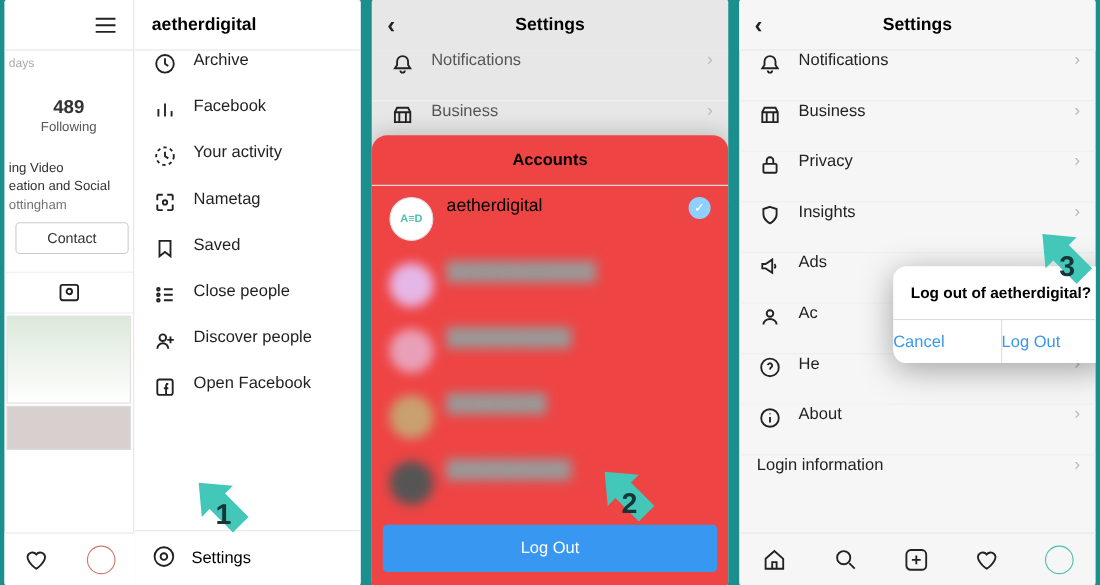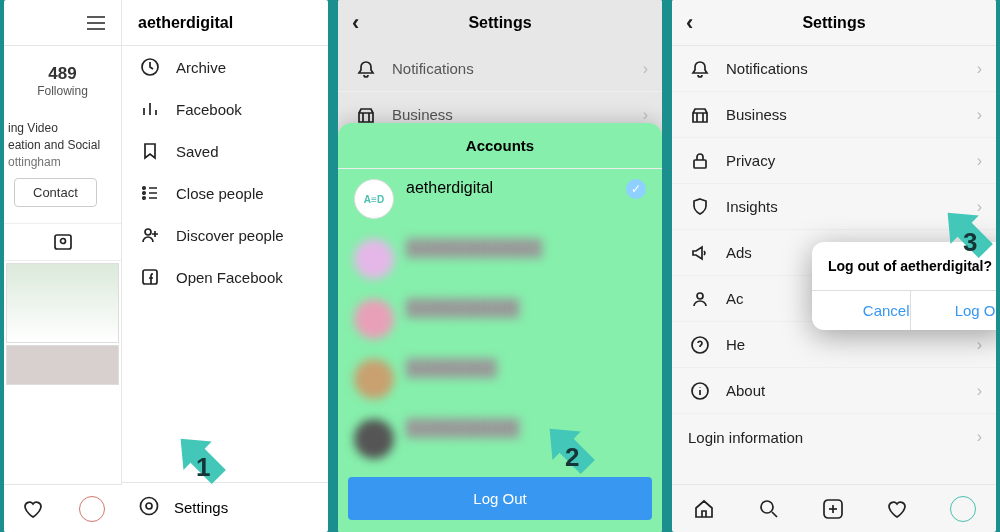--- a/index.html
+++ b/index.html
@@ -1,52 +1,52 @@
 <!DOCTYPE html>
 <html><head>
 <meta charset="utf-8">
 <style>
   *{box-sizing:border-box;margin:0;padding:0;font-family:-apple-system,Helvetica,Arial,sans-serif}
   body{width:1000px;height:532px;background:#1b8e8e;display:flex;gap:10px;padding:0 4px}
   .phone{flex:1;background:#fff;position:relative;overflow:hidden;border-radius:2px;display:flex;flex-direction:column}
   .header{height:46px;display:flex;align-items:center;justify-content:center;font-weight:600;font-size:16px;border-bottom:1px solid #e6e6e6;position:relative}
   .header .back{position:absolute;left:14px;font-size:22px;color:#222}
-  .row{height:46px;display:flex;align-items:center;padding:0 16px;font-size:15px;color:#222;border-bottom:1px solid #efefef;position:relative}
+  .row{height:46px;display:flex;padding:0 16px;font-size:15px;color:#222;border-bottom:1px solid #efefef;position:relative}
   .row .ic{width:24px;height:24px;margin-right:14px;display:flex;align-items:center;justify-content:center}
   .row .chev{position:absolute;right:14px;color:#bbb;font-size:16px}
   .dim .row{background:#e8e7e7;color:#555}
   .dim .header{background:#e8e7e7}
   .btmbar{height:48px;border-top:1px solid #e6e6e6;display:flex;align-items:center;justify-content:space-around;font-size:20px;color:#222;margin-top:auto}
   .circ{width:26px;height:26px;border:1.7px solid #222;border-radius:50%;display:inline-block}
 
   
   .p1-left{width:118px;float:left;height:100%;border-right:1px solid #e6e6e6;font-size:12px;color:#333;overflow:hidden}
   .p1-right{margin-left:118px;height:100%;display:flex;flex-direction:column}
   .p1-title{height:46px;display:flex;align-items:center;padding-left:16px;font-weight:600;font-size:16px;border-bottom:1px solid #e6e6e6}
   .menu{flex:1}
   .menu .row{border:none;height:42px}
   .settings-row{border-top:1px solid #e6e6e6;height:50px;display:flex;align-items:center;padding-left:16px;font-size:15px}
   .stats{padding:18px 4px;text-align:center}
-  .contact-btn{border:1px solid #ccc;border-radius:4px;padding:6px 18px;font-size:13px;display:inline-block;margin:8px 0 0 10px}
+  .contact-btn{border:1px solid #ccc;border-radius:4px;padding:6px 28px;font-size:13px;display:inline-block;margin:8px 0 0 10px}
 
   
-  .sheet{position:absolute;left:0;right:0;bottom:0;background:#86efac;border-top-left-radius:14px;border-top-right-radius:14px;box-shadow:0 -2px 20px rgba(0,0,0,.2)}
+  .sheet{position:absolute;left:0;right:0;bottom:0;background:#ef4444;border-top-left-radius:14px;border-top-right-radius:14px;box-shadow:0 -2px 20px rgba(0,0,0,.2)}
   .sheet-title{text-align:center;font-weight:600;padding:14px 0;font-size:15px;border-bottom:1px solid #eee}
   .acct{display:flex;align-items:flex-start;padding:10px 16px;gap:12px}
   .avatar{width:40px;height:40px;border-radius:50%;background:#f0f0f0}
   .blurred{filter:blur(5px);color:#999}
   .logout-btn{background:#3897f0;color:#fff;text-align:center;padding:13px 0;font-size:15px;font-weight:500;margin:8px 10px 12px;border-radius:4px}
   .check{width:20px;height:20px;border-radius:50%;background:#8ed0ff;margin-left:auto;display:flex;align-items:center;justify-content:center;color:#fff;font-size:12px}
 
   
   .section-label{padding:14px 16px 6px;font-weight:600;font-size:15px}
   .dialog{position:absolute;top:242px;left:140px;width:196px;background:#fff;border-radius:12px;box-shadow:0 6px 30px rgba(0,0,0,.35);overflow:hidden}
   .dialog .dmsg{text-align:center;padding:16px 10px;font-size:14px;font-weight:600}
   .dbtns{display:flex;border-top:1px solid #ddd}
-  .dbtns div{flex:1;text-align:right;padding:11px 0;color:#3897f0;font-size:15px}
+  .dbtns div{flex:1;text-align:left;padding:11px 0;color:#3897f0;font-size:15px}
   .dbtns div:first-child{border-right:1px solid #ddd}
 
   
   .arrow{position:absolute;width:80px;height:80px;pointer-events:none}
   .arrow svg{width:100%;height:100%}
   .num{position:absolute;font-size:26px;font-weight:700;color:#163537}
 
   svg.ic-s{stroke:#222;stroke-width:1.7;fill:none}
   .thumb{height:80px;background:linear-gradient(#dbe9da,#fff);margin:2px;border:1px solid #ddd}
 </style>
@@ -56,20 +56,21 @@
 <div class="phone">
   <div style="position:absolute;inset:0">
     <div class="p1-left">
       <div style="height:46px;display:flex;align-items:center;justify-content:flex-end;padding-right:14px;border-bottom:1px solid #e6e6e6">
         <svg class="ic-s" width="22" height="22">
             <line x1="2" y1="5" x2="20" y2="5"></line>
             <line x1="2" y1="11" x2="20" y2="11"></line>
             <line x1="2" y1="17" x2="20" y2="17"></line>
           </svg>
       </div>
+      <div style="color:#aaa;padding:6px 4px;font-size:11px">days</div>
       <div class="stats">
         <div style="font-size:17px;font-weight:600">489</div>
         <div style="font-size:12px;color:#555">Following</div>
       </div>
       <div style="padding:4px 0 0 4px;font-size:12px;line-height:1.4">
         <div>ing Video</div>
         <div>eation and Social</div>
         <div style="color:#737373">ottingham</div>
       </div>
       <div class="contact-btn">Contact</div>
@@ -96,20 +97,38 @@
           </div>
         <div class="row">
             <span class="ic">
               <svg class="ic-s" width="20" height="20">
                 <line x1="4" y1="16" x2="4" y2="9"></line>
                 <line x1="10" y1="16" x2="10" y2="4"></line>
                 <line x1="16" y1="16" x2="16" y2="11"></line>
               </svg>
             </span>
             <span>Facebook</span>
+          </div>
+        <div class="row">
+            <span class="ic">
+              <svg class="ic-s" width="20" height="20">
+                <circle cx="10" cy="10" r="8" stroke-dasharray="3 3"></circle>
+                <path d="M10 6v4l3 2"></path>
+              </svg>
+            </span>
+            <span>Your activity</span>
+          </div>
+        <div class="row">
+            <span class="ic">
+              <svg class="ic-s" width="20" height="20">
+                <path d="M3 3h5M12 3h5M3 17h5M12 17h5M3 3v5M3 12v5M17 3v5M17 12v5"></path>
+                <circle cx="10" cy="10" r="2"></circle>
+              </svg>
+            </span>
+            <span>Nametag</span>
           </div>
         <div class="row">
             <span class="ic">
               <svg class="ic-s" width="20" height="20">
                 <path d="M5 3h10v14l-5-4-5 4z"></path>
               </svg>
             </span>
             <span>Saved</span>
           </div>
         <div class="row">

